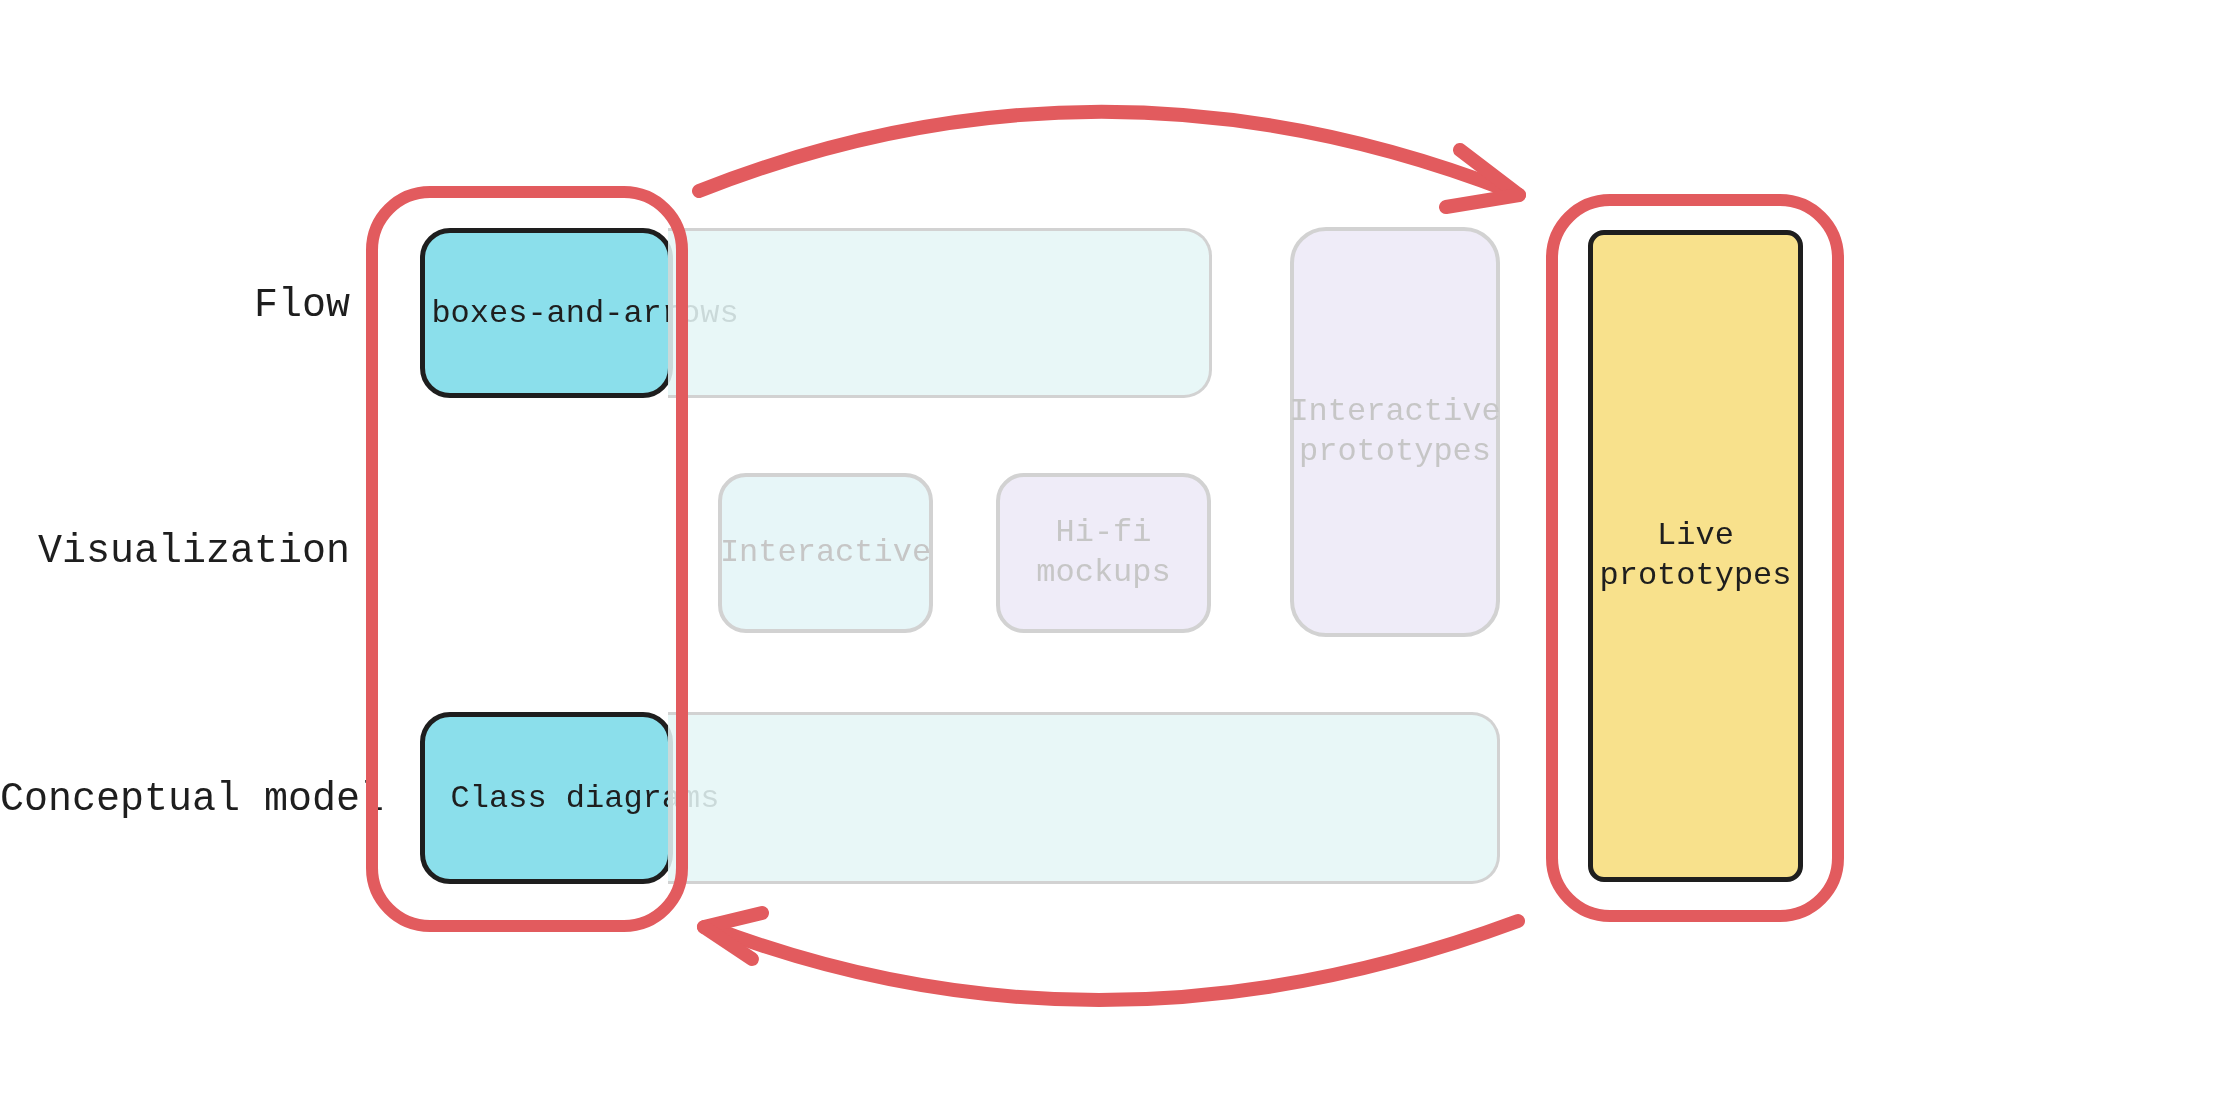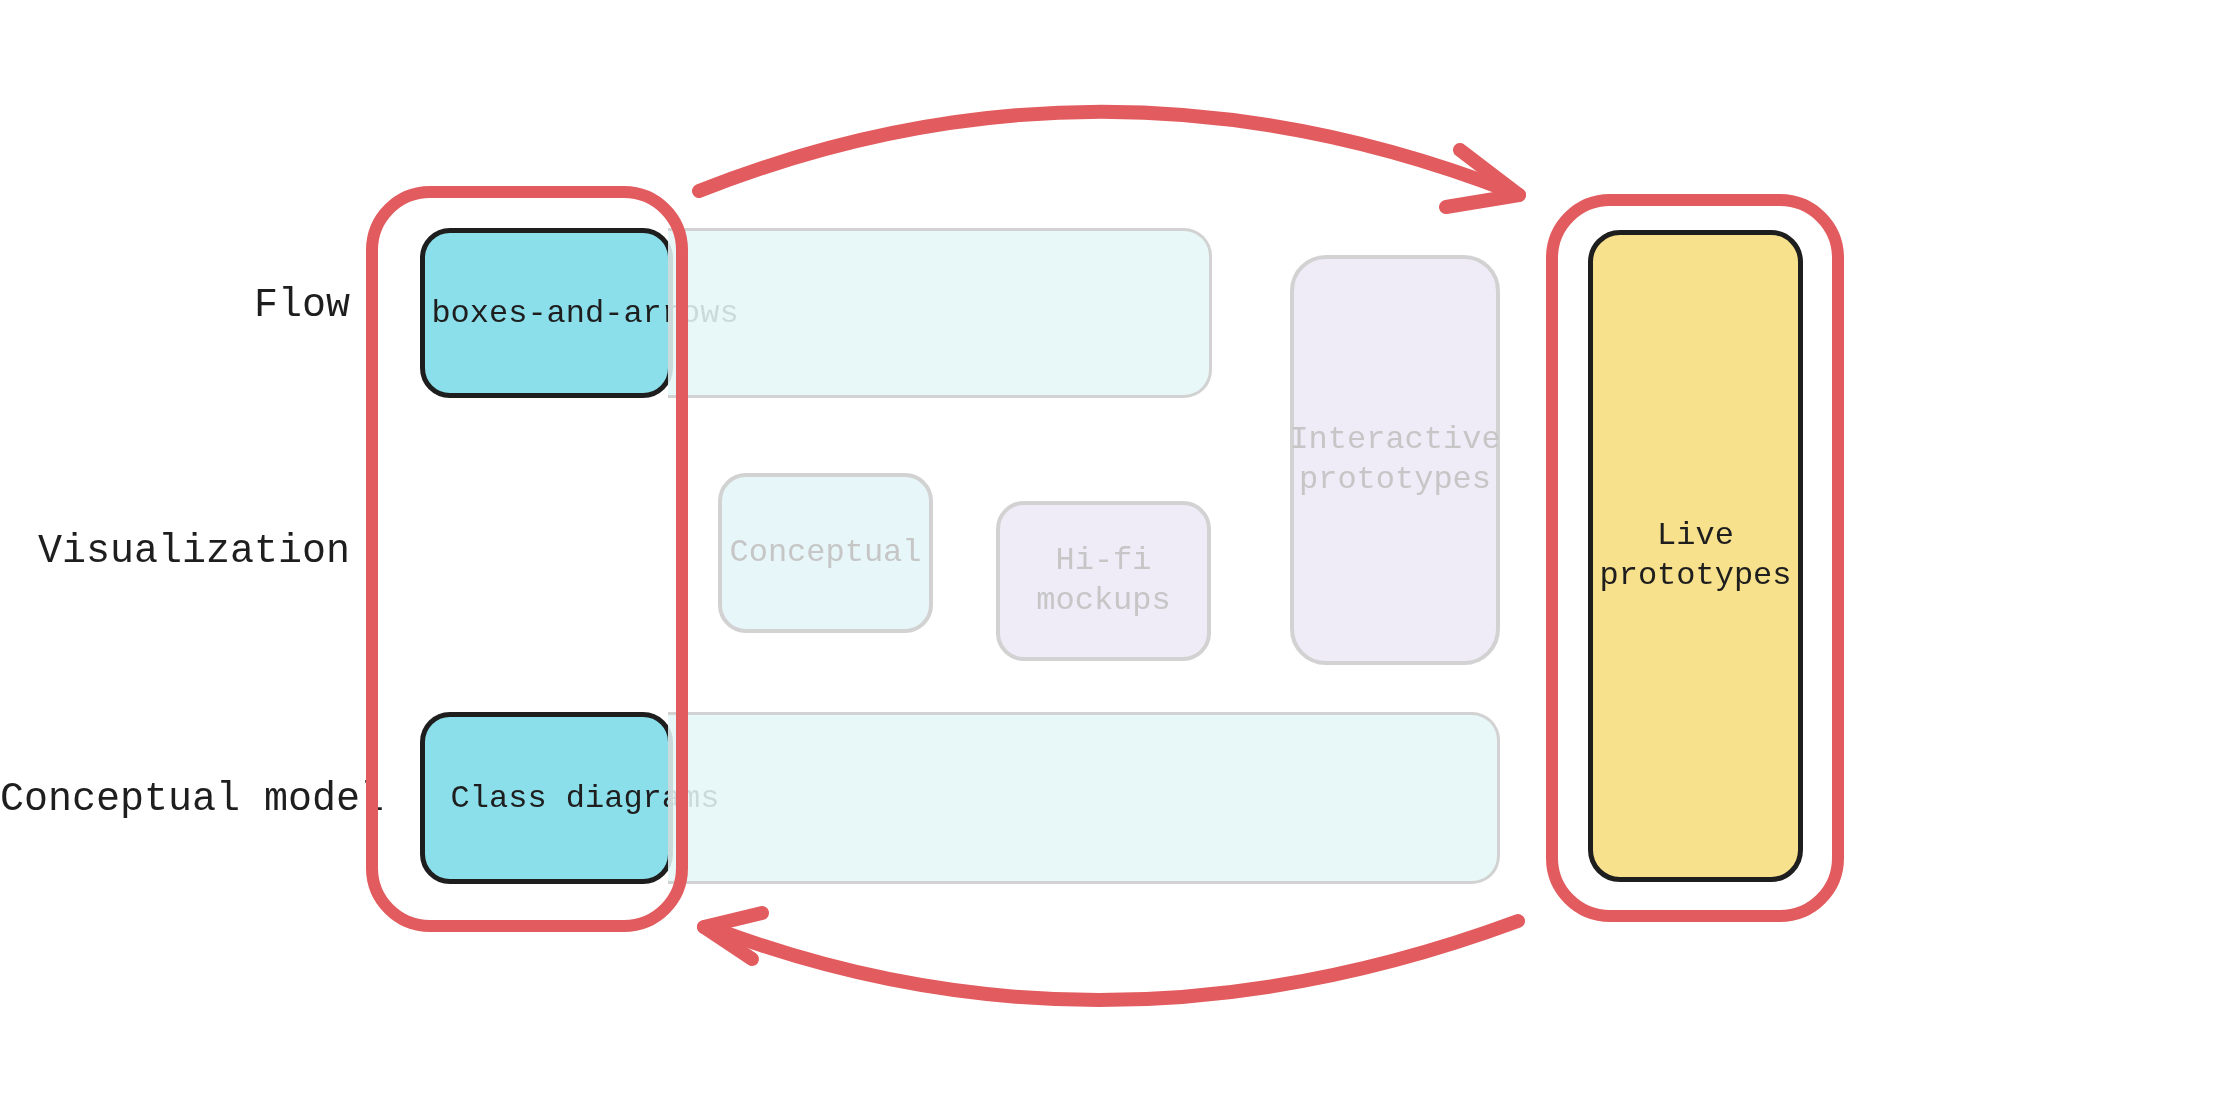--- a/index.html
+++ b/index.html
@@ -28,23 +28,23 @@
   .node {
     display: flex;
     align-items: center;
     justify-content: center;
     text-align: center;
     font-size: 32px;
     line-height: 40px;
     z-index: 1;
   }
   .node.solid-cyan   { background: var(--cyan-fill);   border: 5px solid var(--ink); border-radius: 30px; color: var(--ink); }
-  .node.solid-yellow { background: var(--yellow-fill); border: 5px solid var(--ink); border-radius: 32px; color: var(--ink); }
+  .node.solid-yellow { background: var(--yellow-fill); border: 5px solid var(--ink); border-radius: 16px; color: var(--ink); }
   .node.ghost-cyan   { background: var(--ghost-cyan-fill);     border: 4px solid var(--ghost-border); border-radius: 28px; color: var(--ghost-text); }
-  .node.ghost-lav    { background: var(--ghost-lavender-fill); border: 4px solid var(--ghost-border); color: var(--ghost-text); margin-top: 28px; }
+  .node.ghost-lav    { background: var(--ghost-lavender-fill); border: 4px solid var(--ghost-border); color: var(--ghost-text); }
 
   
   .primary-label {
     display: flex;
     align-items: center;
     justify-content: center;
     white-space: nowrap;
     font-size: 32px;
     color: var(--ink);
     z-index: 2;
@@ -90,21 +90,21 @@
   <div class="abs row-label" style="top:528px">Visualization</div>
   <div class="abs row-label" style="top:776px">Conceptual model</div>
 
   <div class="abs node solid-cyan" style="left:420px; top:228px; width:253px; height:170px"></div>
   <div class="abs primary-label" style="left:430px; top:228px; width:310px; height:170px">
     <span>boxes-and-arrows</span>
   </div>
   <div class="abs ghost-band" style="left:668px; top:228px; width:544px; height:170px"></div>
 
   <div class="abs node ghost-cyan" style="left:718px; top:473px; width:215px; height:160px">
-    <span>Conceptual</span>
+    <span>Interactive</span>
   </div>
   <div class="abs node ghost-lav" style="left:996px; top:473px; width:215px; height:160px; border-radius:28px; padding:0 46px">
     <span>Hi-fi mockups</span>
   </div>
   <div class="abs node ghost-lav" style="left:1290px; top:227px; width:210px; height:410px; border-radius:36px; padding:0 10px">
     <span>Interactive prototypes</span>
   </div>
 
   <div class="abs node solid-cyan" style="left:420px; top:712px; width:253px; height:172px"></div>
   <div class="abs primary-label" style="left:430px; top:712px; width:310px; height:172px">

